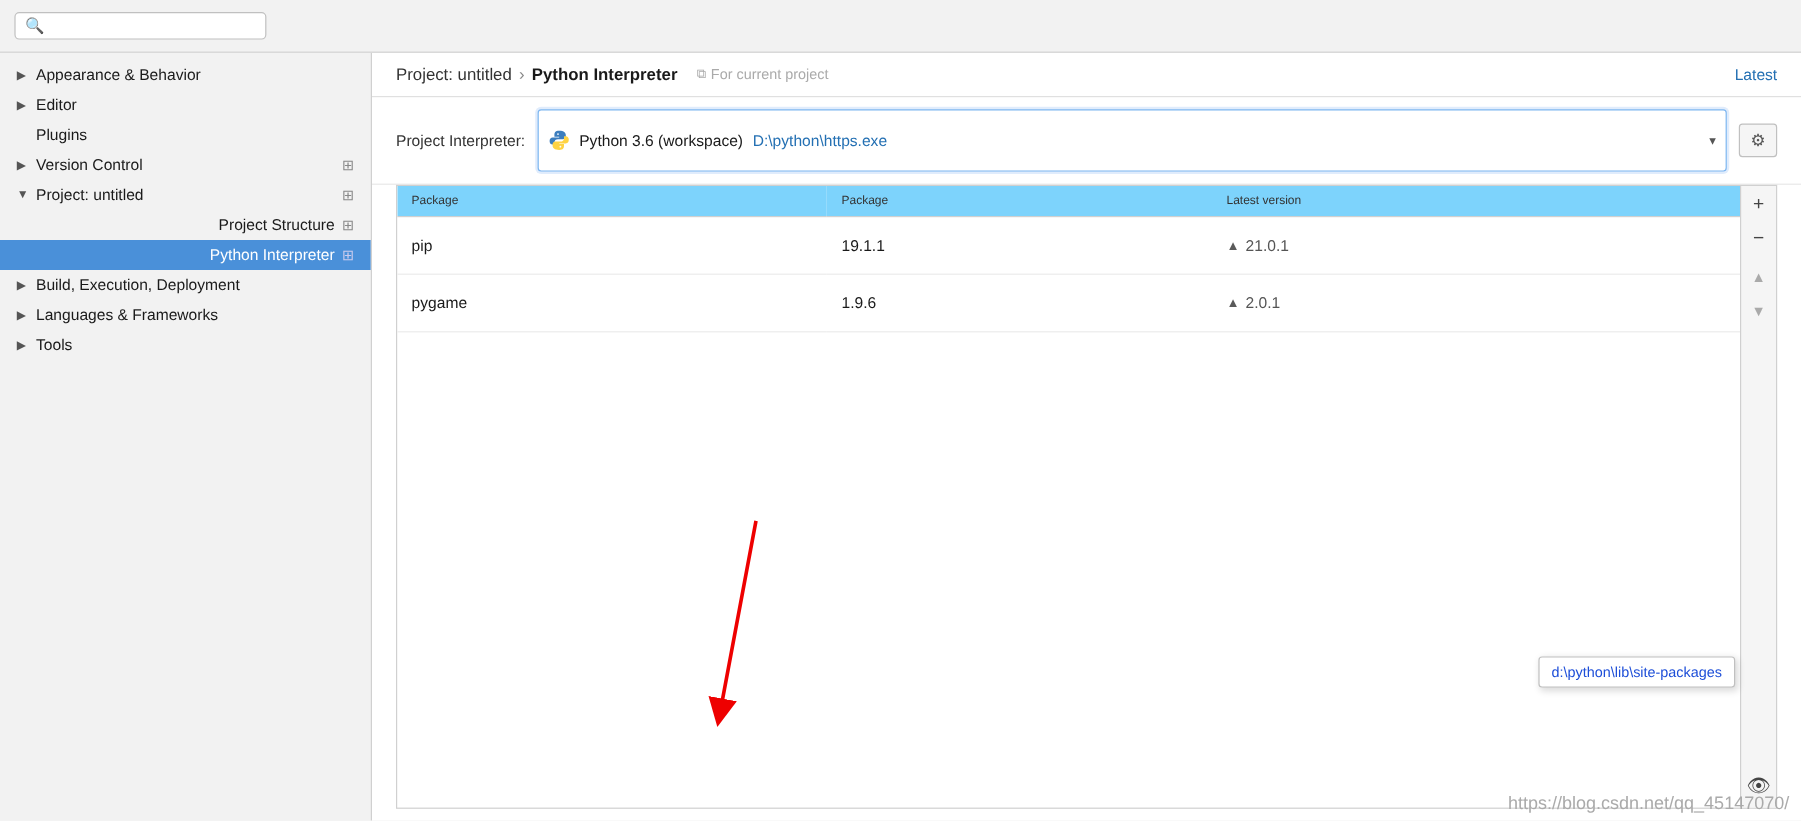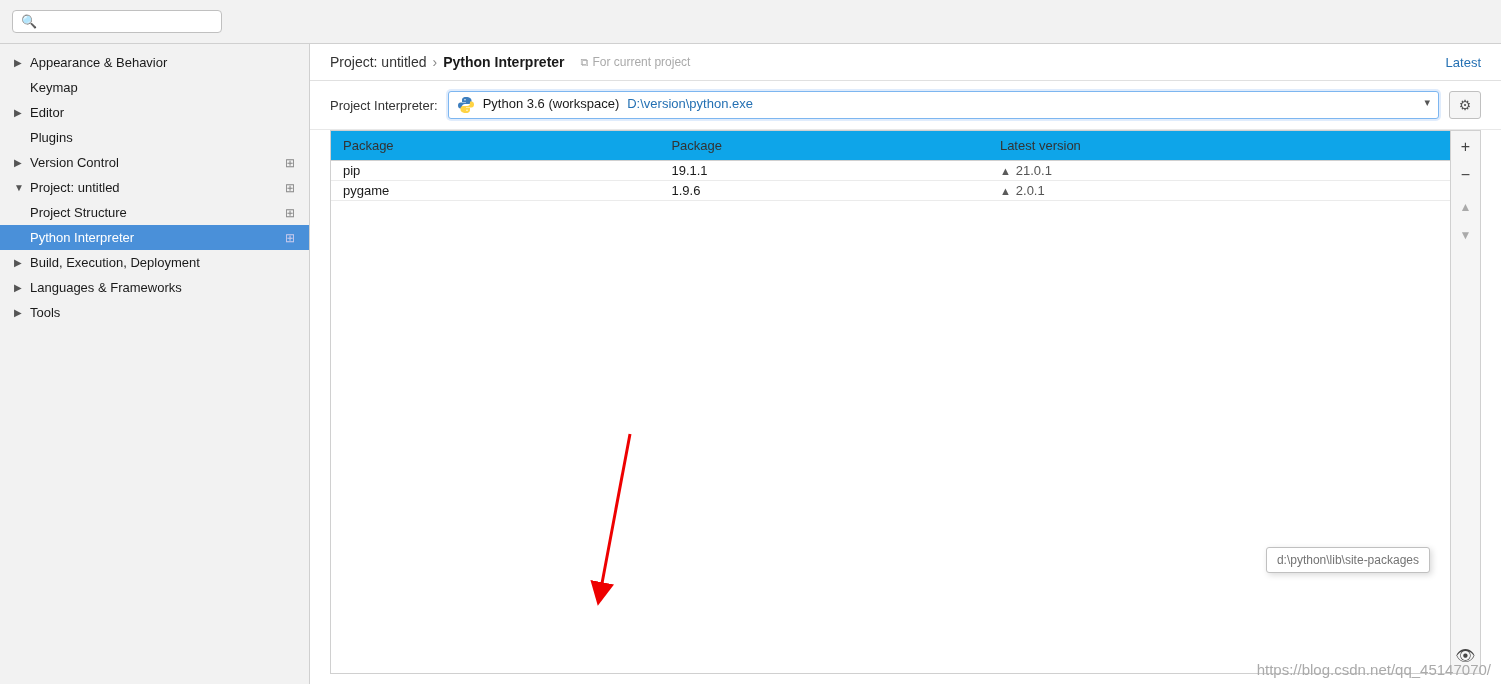--- a/index.html
+++ b/index.html
@@ -87,20 +87,21 @@
     }
     .sidebar-item .item-badge {
       font-size: 12px;
       color: #888;
       margin-left: 6px;
     }
     .sidebar-item.selected .item-badge {
       color: #cce;
     }
     .sidebar-item.indented {
+      text-align: right;
     }
 
     
     .content-area {
       flex: 1;
       background: #fff;
       display: flex;
       flex-direction: column;
       overflow: hidden;
       position: relative;
@@ -156,24 +157,24 @@
       border-bottom: 1px solid #e8e8e8;
     }
     .interpreter-label {
       font-size: 13px;
       color: #333;
       white-space: nowrap;
     }
     .interpreter-select {
       flex: 1;
       display: flex;
-      align-items: flex-start;
+      align-items: center;
       border: 1px solid #7db6f0;
       border-radius: 3px;
-      padding: 4px 8px;
+      padding: 16px 8px;
       background: #fff;
       box-shadow: 0 0 0 2px rgba(100,160,240,0.2);
       gap: 8px;
       cursor: pointer;
     }
     .interpreter-select .python-icon {
       width: 18px;
       height: 18px;
       display: flex;
       align-items: center;
@@ -222,35 +223,35 @@
     }
     .packages-table {
       flex: 1;
       overflow-y: auto;
     }
     table {
       width: 100%;
       border-collapse: collapse;
     }
     thead th {
-      background: #0ea5e9;
+      background: #7dd3fc;
       border-bottom: 1px solid #d0d0d0;
       padding: 7px 12px;
       text-align: left;
       font-weight: 400;
       color: #333;
-      font-size: 13px;
+      font-size: 10px;
       position: sticky;
       top: 0;
     }
     tbody tr {
       border-bottom: 1px solid #ebebeb;
     }
     tbody td {
-      padding: 2px 12px;
+      padding: 16px 12px;
       font-size: 13px;
       color: #1a1a1a;
     }
     .version-up {
       display: flex;
       align-items: center;
       gap: 5px;
       color: #555;
     }
     .up-arrow {
@@ -283,25 +284,25 @@
     .table-btn.disabled { color: #aaa; cursor: default; }
 
     
     .tooltip-popup {
       position: absolute;
       background: #fff;
       border: 1px solid #c0c0c0;
       border-radius: 3px;
       padding: 5px 10px;
       font-size: 12px;
-      color: #737373;
+      color: #1d4ed8;
       box-shadow: 2px 2px 6px rgba(0,0,0,0.15);
       white-space: nowrap;
       bottom: 100px;
-      right: 50px;
+      right: 34px;
       z-index: 10;
     }
 
     
     .red-arrow {
       position: absolute;
       bottom: 0;
       left: 290px;
       pointer-events: none;
       z-index: 20;
@@ -326,24 +327,20 @@
   </div>
 </div>
 
 <div class="main-layout">
 
   <div class="sidebar">
 
   <div class="sidebar-item">
         <span class="expand-arrow">▶</span>
         <span class="item-label">Appearance &amp; Behavior</span>
-      </div>
-      <div class="sidebar-item">
-        <span class="expand-arrow"></span>
-        <span class="item-label">Keymap</span>
       </div>
       <div class="sidebar-item">
         <span class="expand-arrow">▶</span>
         <span class="item-label">Editor</span>
       </div>
       <div class="sidebar-item">
         <span class="expand-arrow"></span>
         <span class="item-label">Plugins</span>
       </div>
       <div class="sidebar-item">
@@ -398,21 +395,21 @@
     <div class="interpreter-row">
       <span class="interpreter-label">Project Interpreter:</span>
       <div class="interpreter-select">
         <span class="python-icon">
           <svg viewBox="0 0 18 18" xmlns="http://www.w3.org/2000/svg">
             <path d="M9 1C5.5 1 5 2.8 5 4.5V6h4v.5H3.5C2 6.5 1 7.6 1 9.5c0 2 1 3 2.5 3H5v-1.7C5 9 6.2 8 8 8h4c1.5 0 2.5-1 2.5-2.5v-1C14.5 2.8 13 1 9 1zm-1 2a.75.75 0 110 1.5A.75.75 0 018 3z" fill="#3d7ebe"></path>
             <path d="M9 17c3.5 0 4-1.8 4-3.5V12H9v-.5h5.5c1.5 0 2.5-1.1 2.5-3 0-2-1-3-2.5-3H13v1.7C13 9 11.8 10 10 10H6c-1.5 0-2.5 1-2.5 2.5v1C3.5 15.2 5 17 9 17zm1-2a.75.75 0 110-1.5.75.75 0 010 1.5z" fill="#ffd343"></path>
           </svg>
         </span>
         <span class="interpreter-name">Python 3.6 (workspace)</span>
-        <span class="interpreter-path">D:\version\python.exe</span>
+        <span class="interpreter-path">D:\python\https.exe</span>
         <span class="dropdown-arrow">▾</span>
       </div>
       <button class="settings-btn">
         <span>⚙</span>
       </button>
     </div>
 
     <div class="packages-table-area">
       <div class="packages-table">
         <table>

